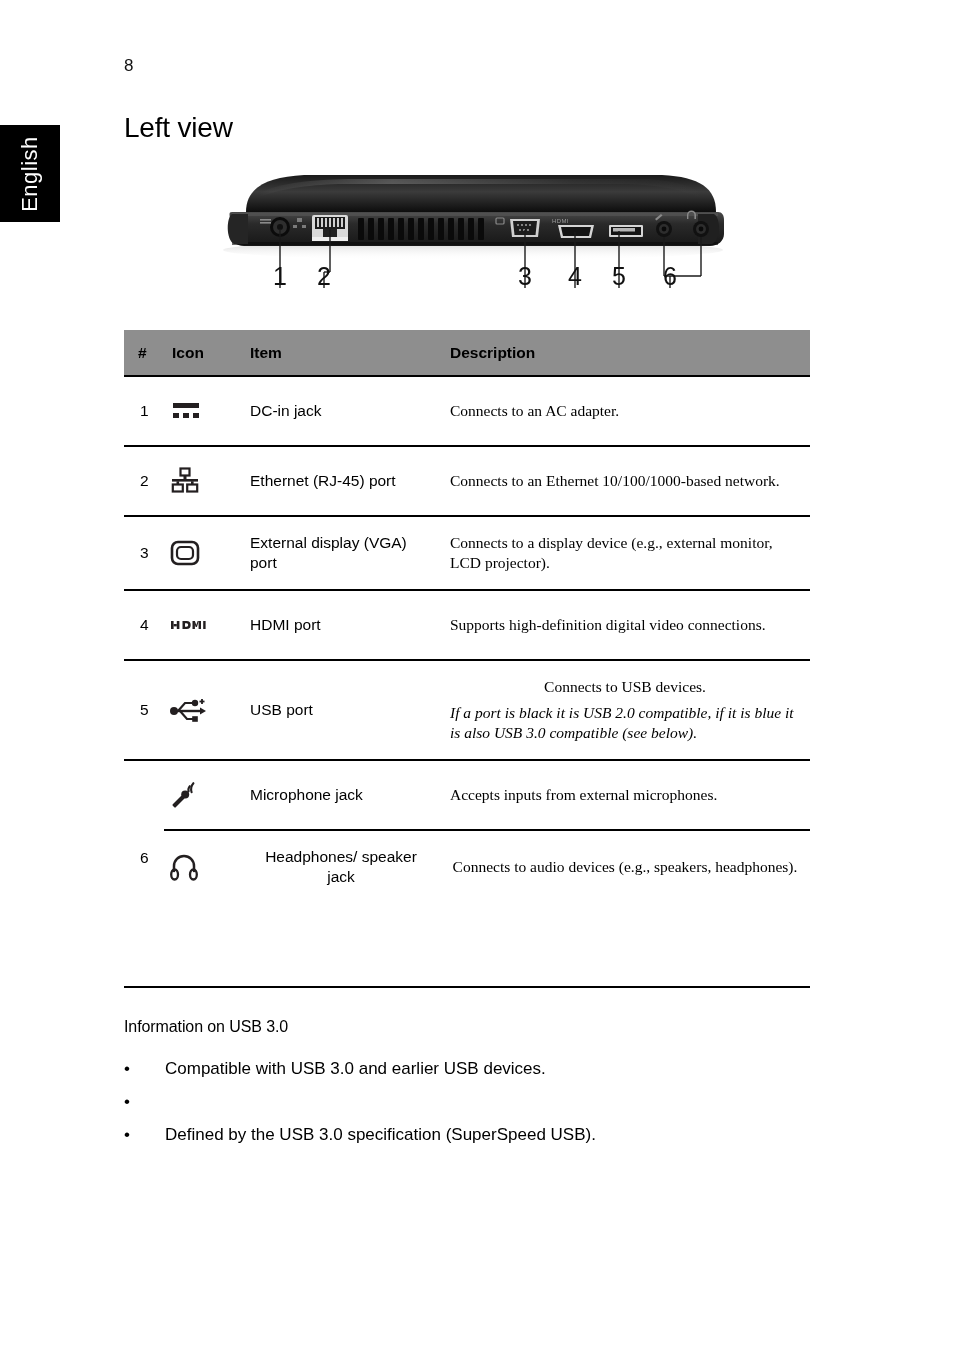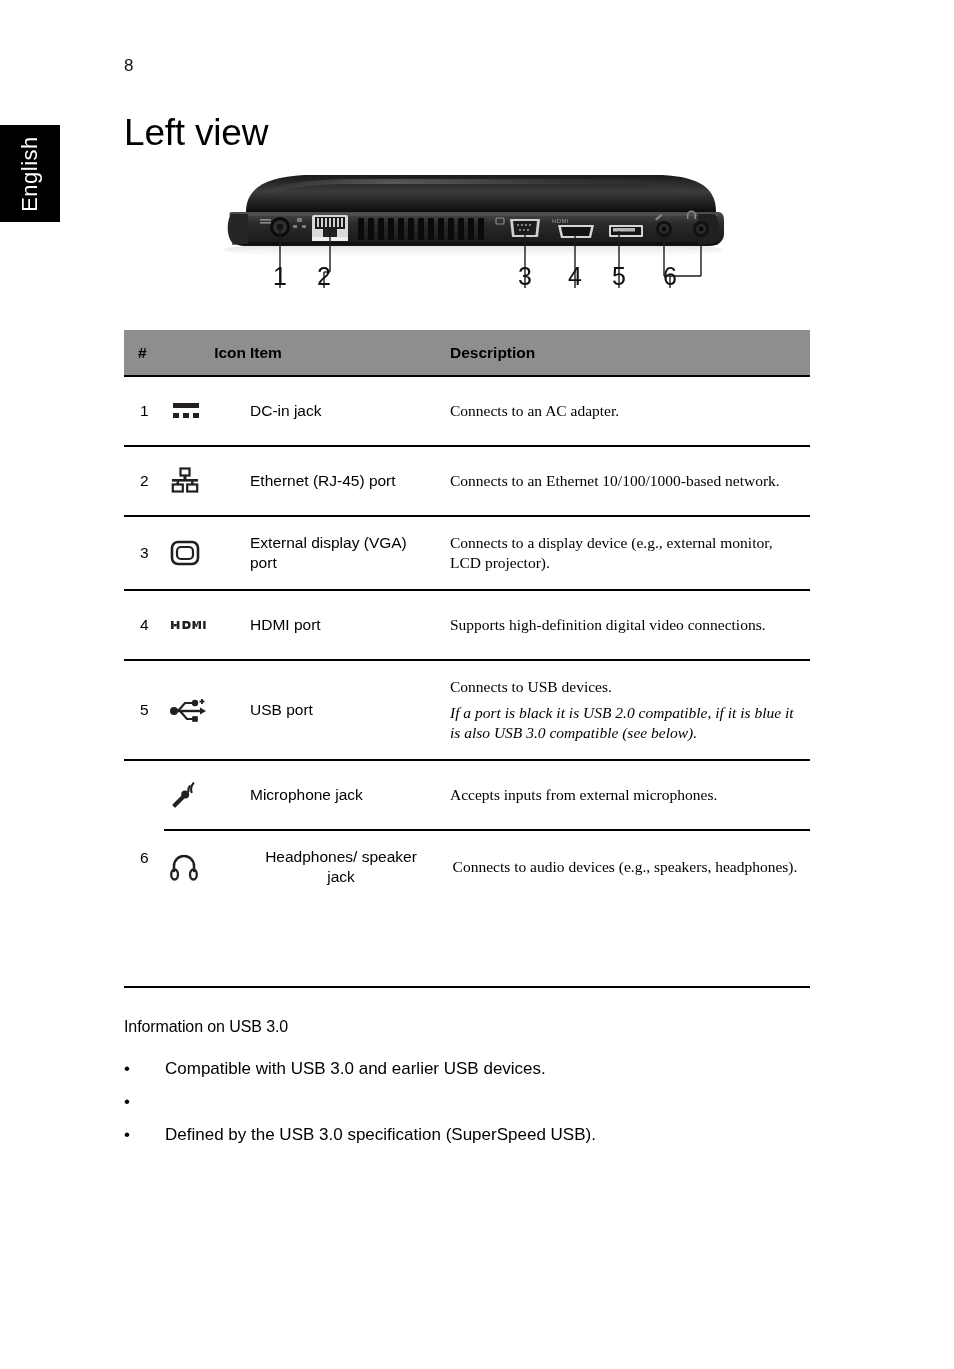--- a/index.html
+++ b/index.html
@@ -45,21 +45,21 @@
     letter-spacing: 0.5px;
     white-space: nowrap;
     font-family: "Liberation Sans", sans-serif;
   }
 
   
   .h1 {
     position: absolute;
     left: 124px;
     top: 112px;
-    font-size: 37px;
+    font-size: 28px;
     font-weight: normal;
     letter-spacing: -0.2px;
     margin: 0;
   }
 
   
   .figure {
     position: absolute;
     left: 218px;
     top: 168px;
@@ -101,21 +101,21 @@
     font-size: 15.5px;
     padding: 14px 0 13px 0;
     border: none;
   }
   .col-num   { width: 40px; }
   .col-icon  { width: 82px; }
   .col-item  { width: 200px; }
   .col-desc  { width: 364px; }
 
   .port-table thead th.h-num  { padding-left: 14px; }
-  .port-table thead th.h-icon { padding-left: 8px; text-align: right; }
+  .port-table thead th.h-icon { padding-left: 8px; }
   .port-table thead th.h-item { padding-left: 4px; }
   .port-table thead th.h-desc { padding-left: 4px; }
 
   .port-table tbody td {
     vertical-align: middle;
     padding: 16px 0 16px 0;
     border-top: 2px solid #000000;
     line-height: 20px;
   }
   .port-table tbody tr:first-child td { border-top: 2px solid #000000; }
@@ -132,21 +132,21 @@
   .num-span-inner    { position: relative; top: 18px; }
 
   .table-bottom-rule {
     position: absolute;
     left: 124px;
     width: 686px;
     height: 2px;
     background: #000000;
   }
 
-  .desc-line { display: block; }
+  .desc-line { display: block; text-align: center; }
   .desc-italic {
     display: block;
     font-style: italic;
     margin-top: 6px;
   }
 
   
   .icon-box {
     width: 46px;
     height: 36px;

